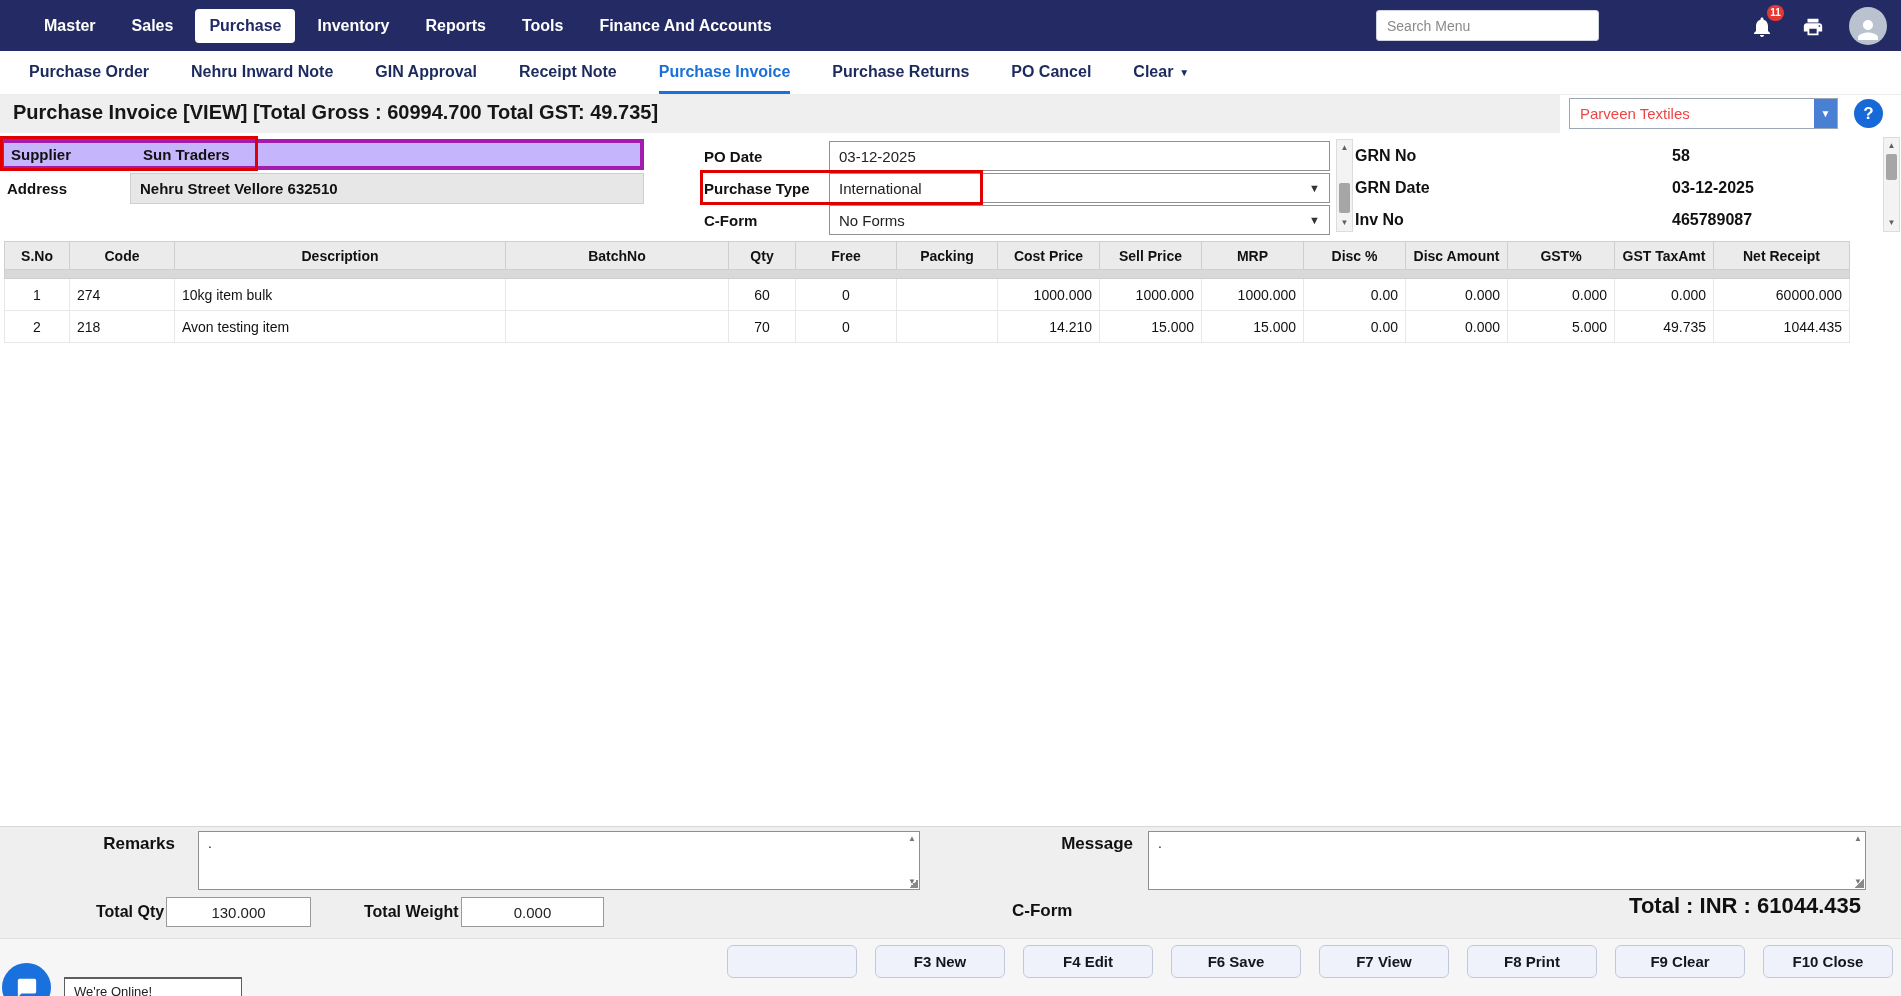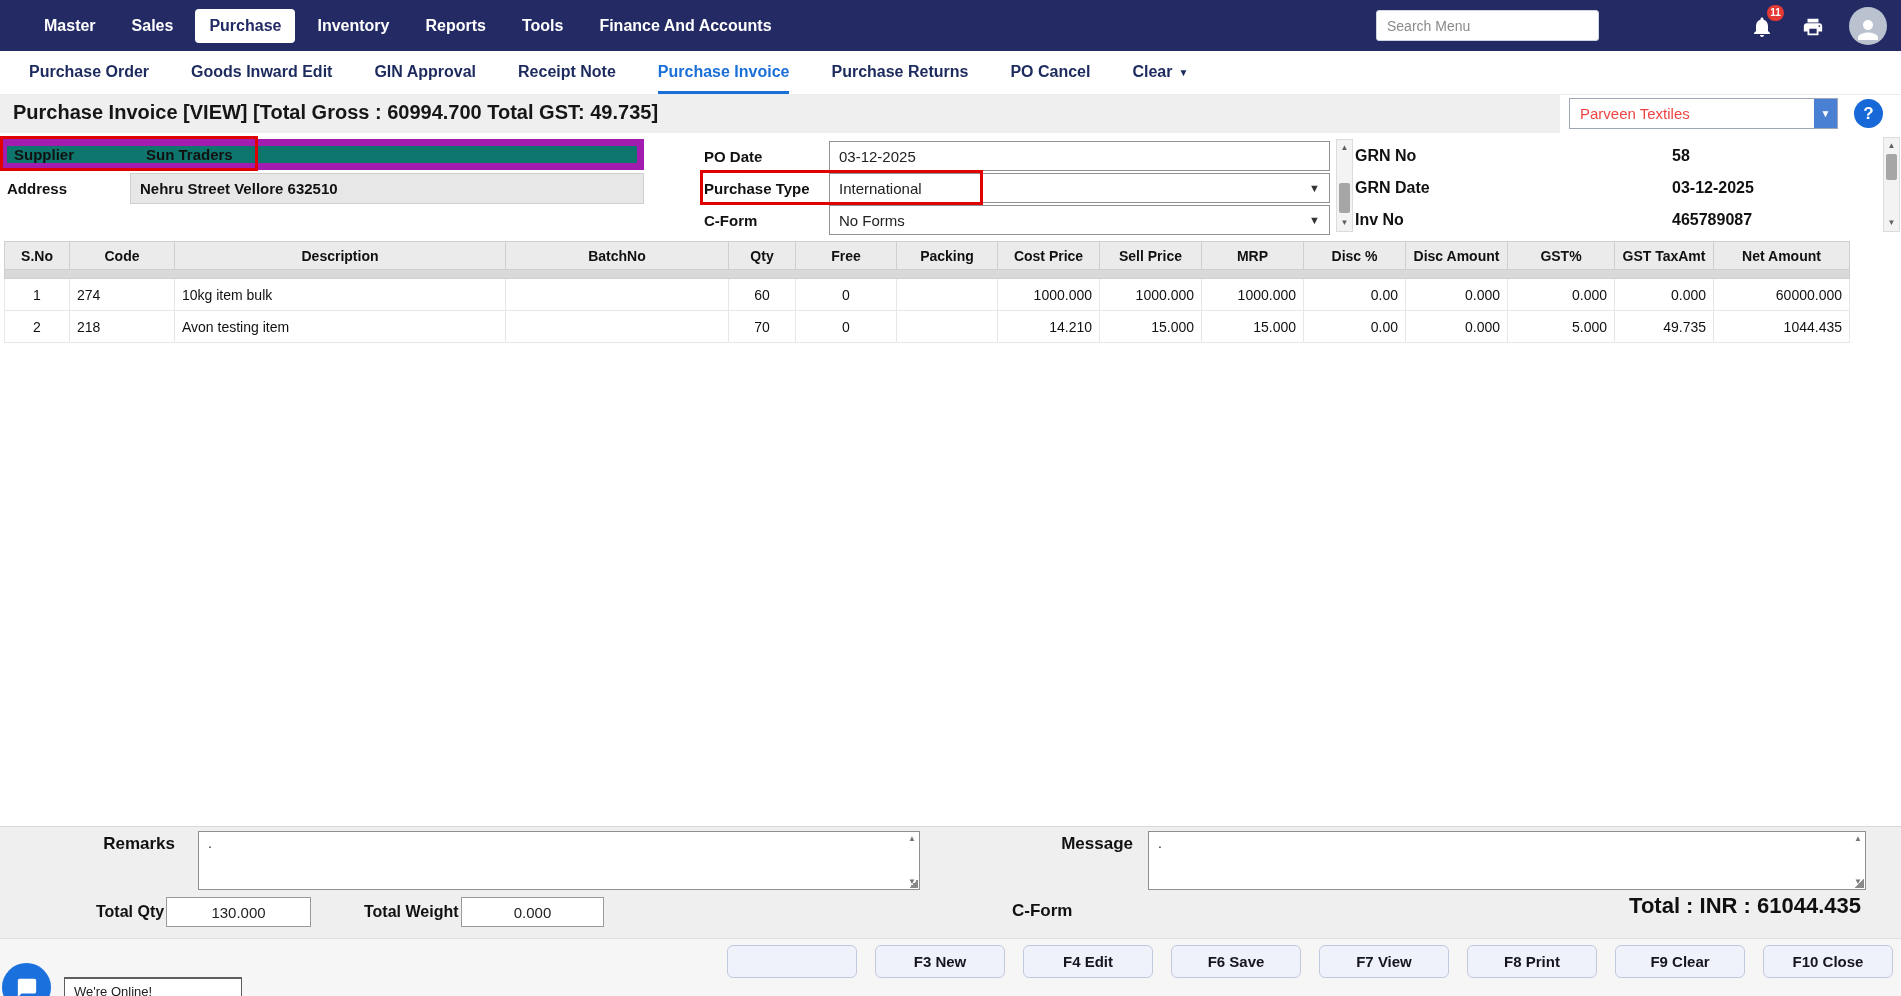--- a/index.html
+++ b/index.html
@@ -29,21 +29,21 @@
   
   .title-band{position:absolute;top:95px;left:0;width:1560px;height:38px;background:#efefef}
   .page-title{position:absolute;top:101px;left:13px;font-size:20px;font-weight:bold;color:#161616}
   .company-select{position:absolute;top:98px;right:63px;width:269px;height:31px;background:#fff;border:1px solid #9fa6b5;display:flex;align-items:center;cursor:pointer}
   .company-select .txt{flex:1;padding:0 10px;font-size:15px;color:#ef4444}
   .company-select .dd{width:23px;height:100%;background:#4a80d4;color:#fff;font-size:10px;display:flex;align-items:center;justify-content:center}
   .help-btn{position:absolute;top:99px;right:18px;width:29px;height:29px;border-radius:50%;background:#1669d6;color:#fff;font-weight:bold;font-size:17px;display:flex;align-items:center;justify-content:center;cursor:pointer}
 
   
   .f-row-left{position:absolute;left:0;width:644px;height:31px;display:flex;align-items:center}
-  .f-row-left.boxed{border:7px solid #a21caf;background:#0f766e}
+  .f-row-left.boxed{border:4px solid #a21caf;background:#c4b5fd}
   .f-row-left .lbl{width:130px;padding-left:7px;font-size:15px;font-weight:bold;color:#111}
   .f-row-left .val{flex:1;height:100%;display:flex;align-items:center;padding-left:9px;font-size:15px;font-weight:bold;color:#111}
   .f-row-left .val.gray{background:#e7e7e7;border:1px solid #cfcfcf}
   .f-label{position:absolute;font-size:15px;font-weight:bold;color:#111;white-space:nowrap}
   .f-input{position:absolute;left:829px;width:501px;height:30px;border:1px solid #919191;background:#fff;font-size:15px;color:#222;padding:0 9px;font-family:inherit;outline:none}
   .f-select{position:absolute;left:829px;width:501px;height:30px;border:1px solid #919191;background:#fff;display:flex;align-items:center;padding:0 9px;font-size:15px;color:#222;cursor:pointer}
   .f-select .chev{margin-left:auto;font-size:11px;color:#333}
   .red-box{position:absolute;border:3px solid #e10000;z-index:6;pointer-events:none}
   .g-label,.g-value{position:absolute;font-size:16px;font-weight:bold;color:#111;white-space:nowrap}
 
@@ -105,21 +105,21 @@
     </div>
     <div class="avatar">
       <svg width="30" height="30" viewBox="0 0 24 24" fill="#ffffff">
           <path d="M12 12c2.21 0 4-1.79 4-4s-1.79-4-4-4-4 1.79-4 4 1.79 4 4 4zm0 2c-2.67 0-8 1.34-8 4v2h16v-2c0-2.66-5.33-4-8-4z"></path>
         </svg>
     </div>
   </header>
 
   <nav class="subnav">
     <div class="subnav-item">Purchase Order</div>
-    <div class="subnav-item">Goods Inward Edit</div>
+    <div class="subnav-item">Nehru Inward Note</div>
     <div class="subnav-item">GIN Approval</div>
     <div class="subnav-item">Receipt Note</div>
     <div class="subnav-item active">Purchase Invoice</div>
     <div class="subnav-item">Purchase Returns</div>
     <div class="subnav-item">PO Cancel</div>
     <div class="subnav-item">
       <span>Clear</span>
       <span class="caret">▼</span>
     </div>
   </nav>
@@ -205,21 +205,21 @@
         <th>Qty</th>
         <th>Free</th>
         <th>Packing</th>
         <th>Cost Price</th>
         <th>Sell Price</th>
         <th>MRP</th>
         <th>Disc %</th>
         <th>Disc Amount</th>
         <th>GST%</th>
         <th>GST TaxAmt</th>
-        <th>Net Amount</th>
+        <th>Net Receipt</th>
       </tr>
     </thead>
     <tbody>
       <tr class="strip">
           <td colspan="15"></td>
         </tr>
       <tr>
         <td class="ac">1</td>
         <td class="al">274</td>
         <td class="al">10kg item bulk</td>

